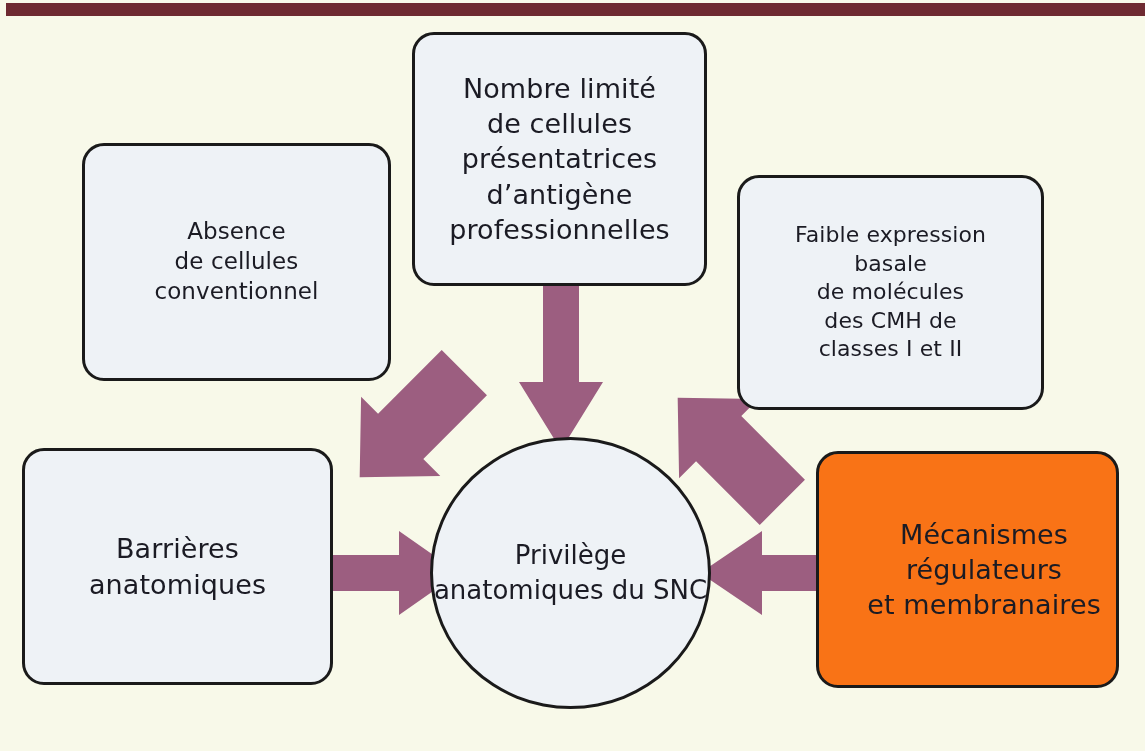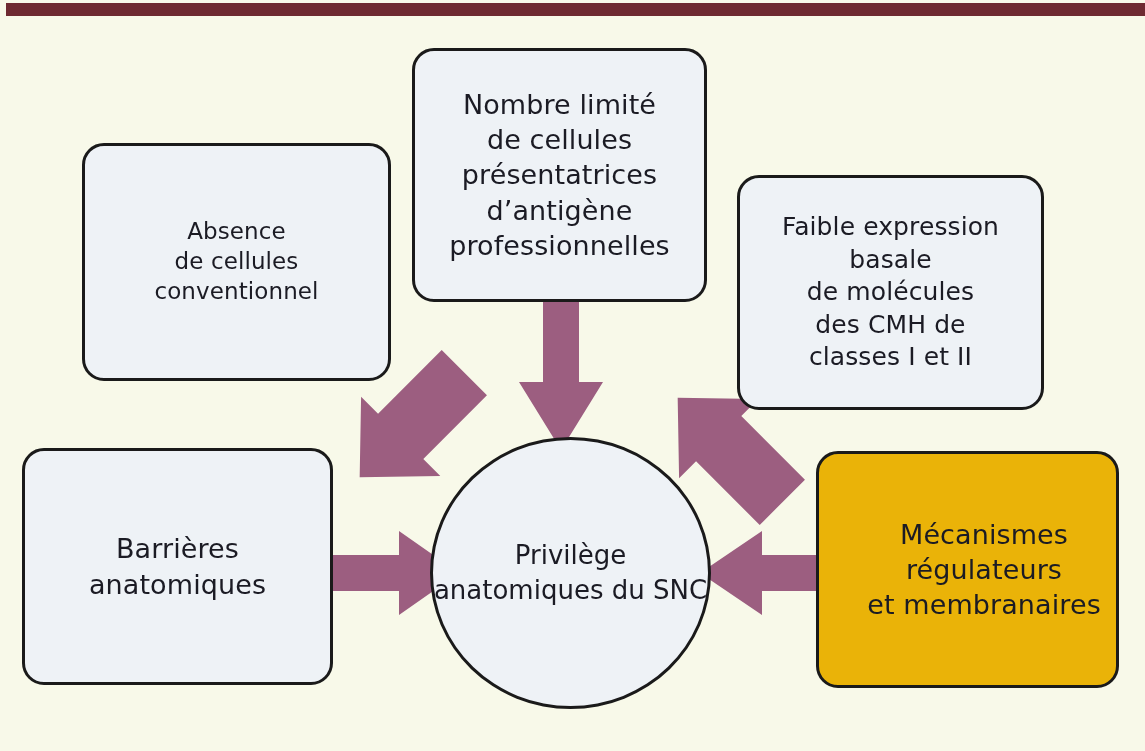--- a/index.html
+++ b/index.html
@@ -53,22 +53,22 @@
     border-radius:50%;
     display:flex;align-items:center;justify-content:center;
     text-align:center;
     color:#1b1b24;
     line-height:1.34;
     z-index:3;
   }
 
   
   #node-absence   { left:82px;  top:143px; width:309px; height:238px; font-size:23px; }
-  #node-apc       { left:412px; top:32px;  width:295px; height:254px; font-size:27px;margin-top:16px; }
-  #node-cmh       { left:737px; top:175px; width:307px; height:235px; font-size:25px; }
+  #node-apc       { left:412px; top:32px;  width:295px; height:254px; font-size:27px; }
+  #node-cmh       { left:737px; top:175px; width:307px; height:235px; font-size:22px; }
   #node-barrieres { left:22px;  top:448px; width:311px; height:237px; font-size:27px;text-align:center; }
   #node-mecanismes{ left:816px; top:451px; width:303px; height:237px; font-size:27px; }
   #node-center    { font-size:26px; }
 
   
   .arrow{ position:absolute; z-index:2; }
   .arrow svg{ display:block; overflow:visible; }
 
   #arrow-tl{ left:332px; top:345px; width:160px; height:160px; }
   #arrow-top{ left:519px; top:278px; width:84px; height:172px; }
@@ -111,21 +111,21 @@
     </div>
   </div>
 
   <div class="node" id="node-barrieres" style="background: rgb(238, 242, 246); border-color: rgb(26, 26, 26);">
     <div class="lines">
       <span class="ln">Barrières</span>
       <span class="ln">anatomiques</span>
     </div>
   </div>
 
-  <div class="node" id="node-mecanismes" style="background: #eab308; border-color: rgb(26, 26, 26); padding-left: 33px;">
+  <div class="node" id="node-mecanismes" style="background: #f97316; border-color: rgb(26, 26, 26); padding-left: 33px;">
     <div class="lines">
       <span class="ln">Mécanismes</span>
       <span class="ln">régulateurs</span>
       <span class="ln">et membranaires</span>
     </div>
   </div>
 
   <div id="node-center" style="background: rgb(238, 242, 246); border-color: rgb(26, 26, 26);">
     <div class="lines">
       <span class="ln">Privilège</span>

